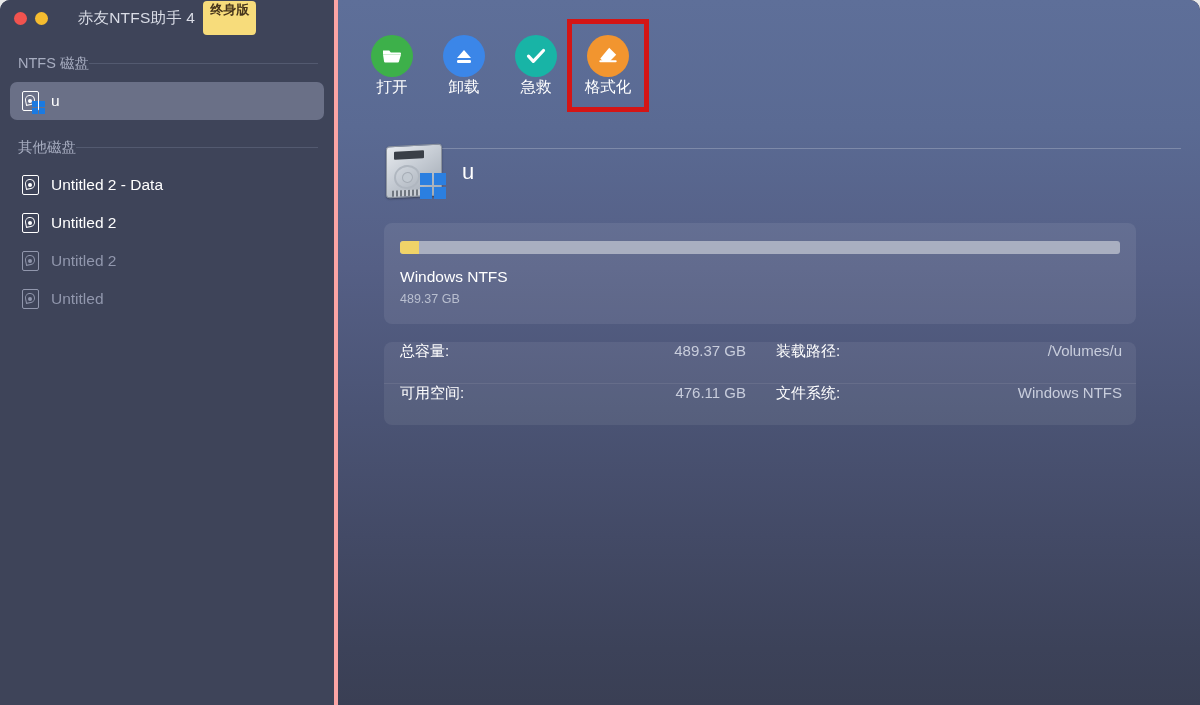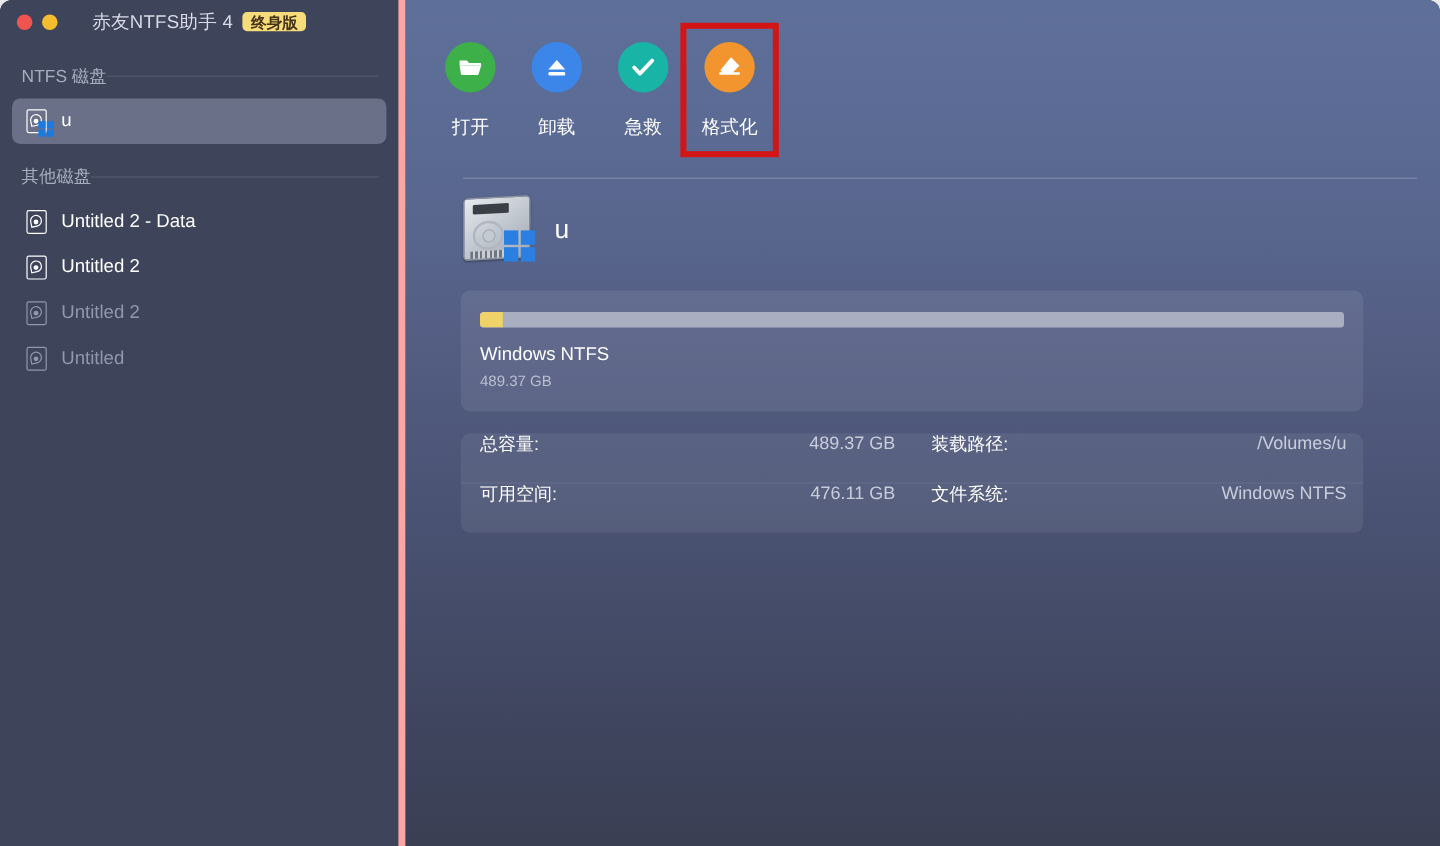--- a/index.html
+++ b/index.html
@@ -17,21 +17,21 @@
     border-radius: 10px 10px 0 0;
     overflow: hidden;
   }
 
   
   #sidebar {
     width: 338px; height: 705px;
     background: #3e4459;
     flex: 0 0 338px;
     position: relative;
-    border-right: 6px solid #fca5a5;
+    border-right: 4px solid #fca5a5;
   }
   .titlebar {
     height: 36px;
     display: flex;
     align-items: center;
     position: relative;
     padding-left: 14px;
   }
   .lights { display: flex; gap: 8px; align-items: center; }
   .light { width: 13px; height: 13px; border-radius: 50%; }
@@ -47,21 +47,21 @@
   .app-title {
     color: #d9dce6;
     font-size: 15.5px;
     letter-spacing: .2px;
   }
   .badge {
     background: #f7dc7b;
     color: #45331a;
     font-size: 13px;
     font-weight: bold;
-    padding: 2px 7px 0 7px;
+    padding: 2px 7px 17px 7px;
     border-radius: 4px;
     line-height: 1.1;
   }
 
   .section-head {
     display: flex;
     align-items: center;
     padding: 0 16px 0 18px;
     height: 26px;
     margin-top: 14px;
@@ -145,21 +145,21 @@
     display: flex;
     padding: 24px 0 0 18px;
     gap: 0;
   }
   .tool {
     width: 72px;
     padding: 11px 0 9px 0;
     display: flex;
     flex-direction: column;
     align-items: center;
-    gap: 19px;
+    gap: 0;
     cursor: default;
     position: relative;
     border-radius: 6px;
     text-align: right;
   }
   .tool .circ {
     width: 42px; height: 42px;
     border-radius: 50%;
     display: flex; align-items: center; justify-content: center;
     position: relative;

